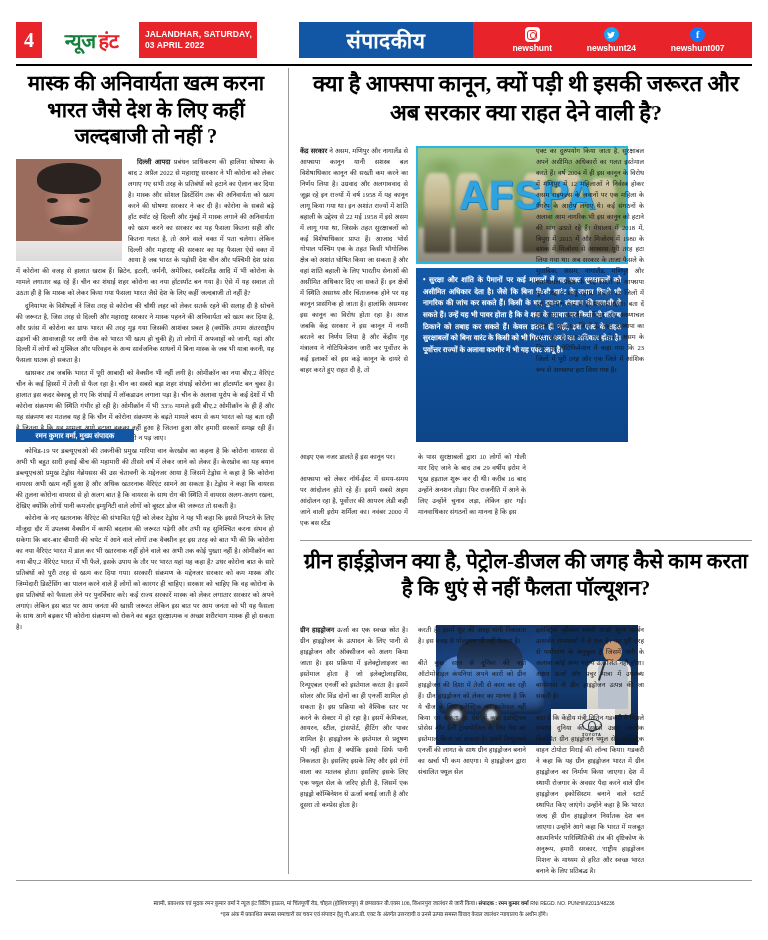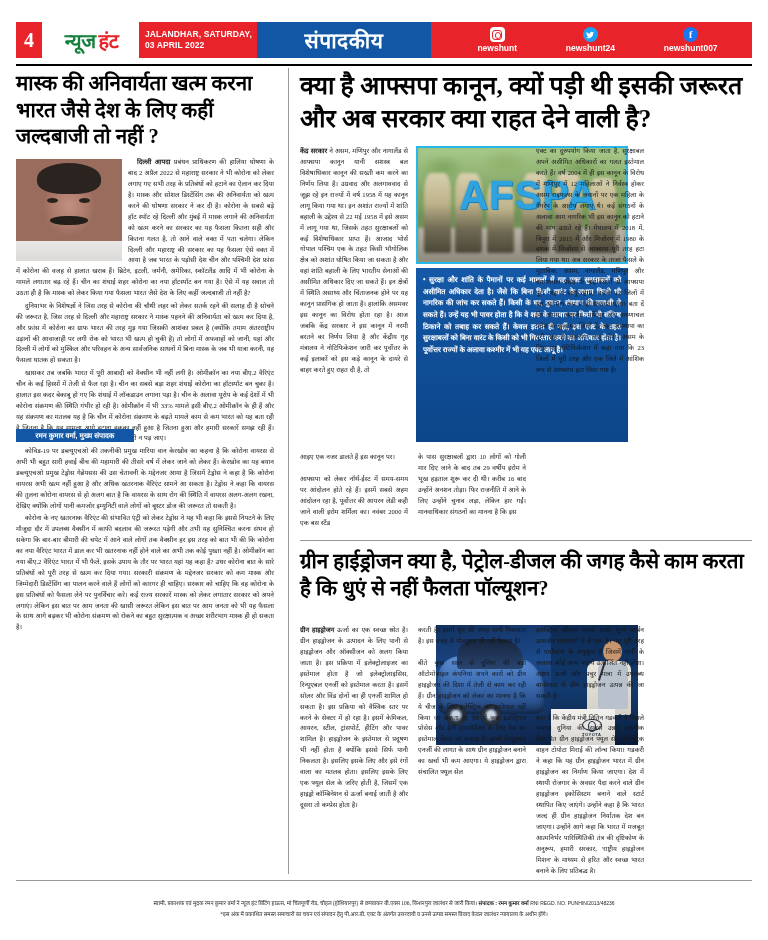--- a/index.html
+++ b/index.html
@@ -35,20 +35,21 @@
     display:flex; flex-direction:column; justify-content:center;
     padding-left:6px;
     font-family:"Liberation Sans", sans-serif; font-weight:bold; font-size:8.5px;
     line-height:1.32; letter-spacing:0.1px;
   }
   .section-box {
     flex:0 0 174px; background:#1257a5; color:#fff;
     display:flex; align-items:center; justify-content:center;
     font-family:"Liberation Sans", sans-serif; font-weight:bold; font-size:21px;
     letter-spacing:0.5px;
+    margin-left:42px;
   }
   .social-box {
     flex:1; background:#e8242a;
     display:flex; align-items:center; justify-content:space-around;
     padding:0 10px 0 22px;
   }
   .social-item { display:flex; flex-direction:column; align-items:center; gap:0px; }
   .soc-ic {
     width:15px; height:15px; border-radius:4px;
     display:flex; align-items:center; justify-content:center;
@@ -70,26 +71,26 @@
     color:#fff; font-family:"Liberation Sans", sans-serif;
     font-weight:bold; font-size:8.5px; margin-top:1px;
   }
 
   
   .hrule { position:absolute; background:#000; }
   .vrule { position:absolute; background:#999; width:1px; }
 
   
   .headline {
-    position:absolute; text-align:left; color:#000;
+    position:absolute; text-align:center; color:#000;
     font-family:"Liberation Serif", serif; font-weight:bold;
     line-height:1.30;
   }
   #h-left  { left:16px;  top:70px;  width:260px; font-size:20.5px; }
-  #h-right { left:300px; top:70px;  width:452px; font-size:25px; }
+  #h-right { left:300px; top:70px;  width:452px; font-size:22px; }
   #h-green { left:300px; top:548px; width:452px; font-size:20.5px; }
 
   
   .col {
     position:absolute;
     font-family:"Liberation Serif", serif;
     font-size:6.6px; line-height:1.66;
     text-align:justify; text-justify:inter-word;
     color:#17171a;
     overflow:hidden;

